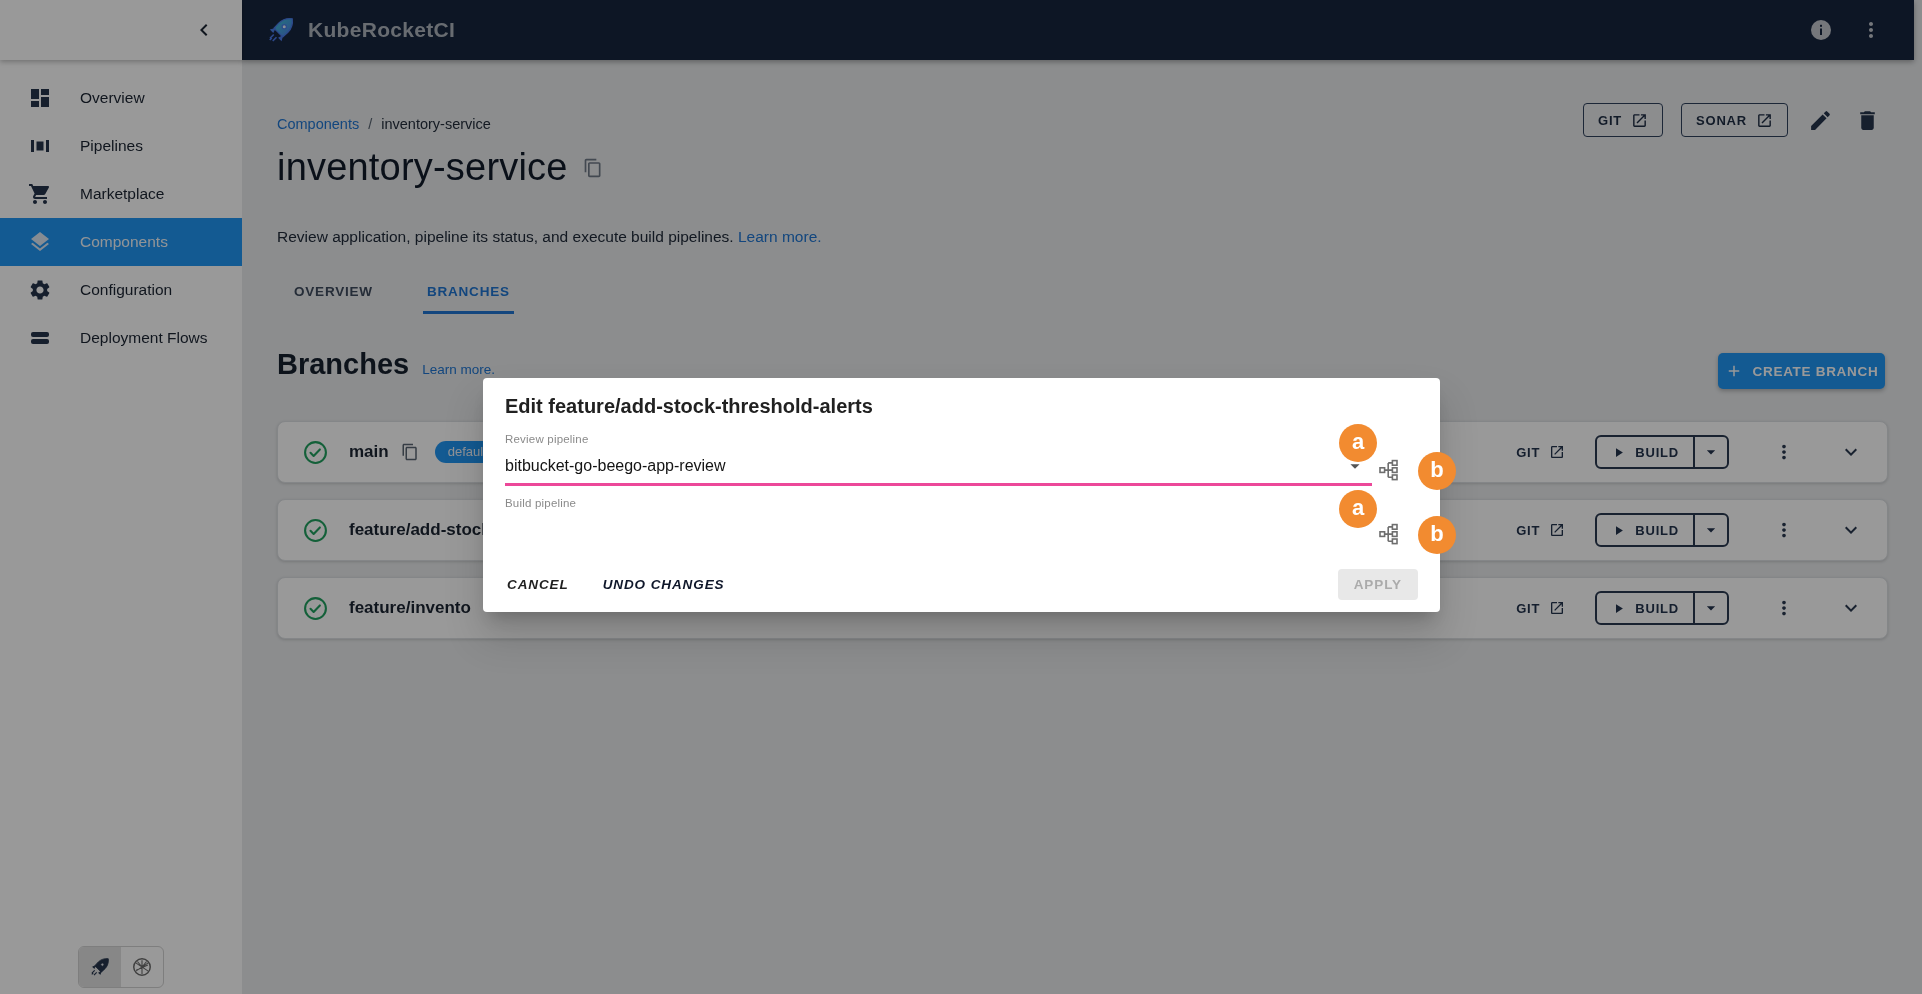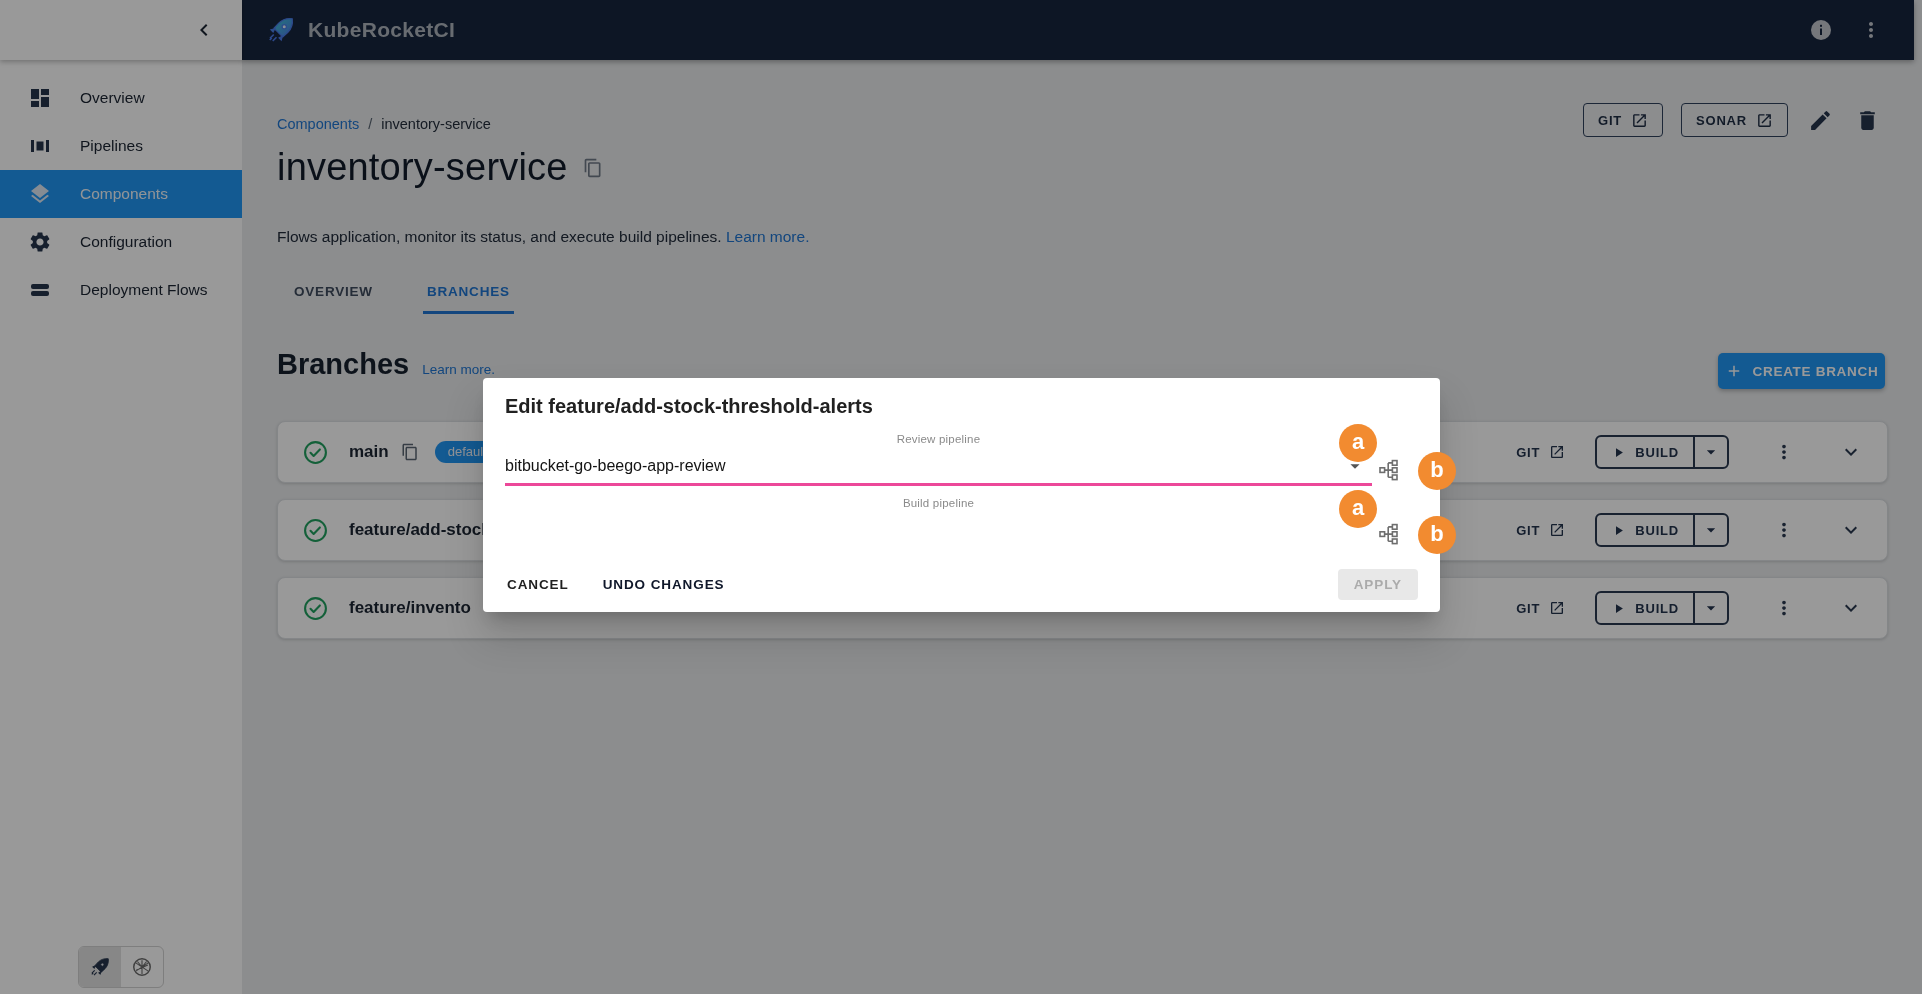--- a/index.html
+++ b/index.html
@@ -116,37 +116,37 @@
 
   
   #backdrop { position:absolute; inset:0; background:rgba(0,0,0,.40); z-index:10; }
   #modal {
     position:absolute; left:483px; top:378px; width:957px; height:234px; background:#ffffff;
     border-radius:4px; box-shadow:0 11px 15px -7px rgba(0,0,0,.2), 0 24px 38px 3px rgba(0,0,0,.14);
     z-index:20;
     padding-left:14px;
   }
   #modal-title { position:absolute; left:22px; top:17px; font-size:20px; font-weight:600; color:#212121; }
-  .field { position:absolute; left:22px; width:867px;text-align:center; }
+  .field { position:absolute; left:22px; width:867px; }
   .field .f-label { font-size:11.5px; color:#8a8a8a; letter-spacing:.2px; }
   .field .f-control {
     display:flex; align-items:center; justify-content:space-between;
     border-bottom:3px solid #ec4899; padding:7px 6px 6px 0; margin-top:3px; cursor:pointer;
   }
   .field .f-value { font-size:16px; color:#141414; }
   .field .f-arrow { color:#555555; }
   #field-review { top:55px; }
   #field-build  { top:119px; }
   .tree-btn { position:absolute; background:none; border:none; cursor:pointer; color:#6e6e6e; padding:0; }
   #tree-review { left:894px; top:80px; }
   #tree-build  { left:894px; top:144px; }
   #modal-footer { position:absolute; left:0; right:0; bottom:0; height:56px; display:flex; align-items:center; padding:0 14px; }
   .text-btn {
     background:none; border:none; font-family:inherit; font-size:13.5px; font-weight:600;
-    letter-spacing:.9px; padding:8px 10px; cursor:pointer; border-radius:4px;
+    letter-spacing:.9px; padding:8px 10px; cursor:pointer; border-radius:4px;font-style:italic;
   }
   #btn-cancel { color:#1f1f1f; }
   #btn-undo { color:#0f172a; margin-left:14px; cursor:default; }
   #btn-apply {
     margin-left:auto; margin-right:8px; background:#e8e8e8; color:#ababab;
     border:none; border-radius:4px; font-family:inherit; font-size:13.5px; font-weight:600;
     letter-spacing:.9px; padding:8px 16px; cursor:default;
   }
 
   
@@ -290,20 +290,28 @@
         <span class="s-label">Overview</span>
       </div>
       <div class="side-item">
         <span class="s-icon">
             <svg width="24" height="24" viewBox="0 0 24 24" fill="currentColor">
               <use href="#i-pipelines"></use>
             </svg>
           </span>
         <span class="s-label">Pipelines</span>
       </div>
+      <div class="side-item">
+        <span class="s-icon">
+            <svg width="24" height="24" viewBox="0 0 24 24" fill="currentColor">
+              <use href="#i-cart"></use>
+            </svg>
+          </span>
+        <span class="s-label">Marketplace</span>
+      </div>
       <div class="side-item selected">
         <span class="s-icon">
             <svg width="24" height="24" viewBox="0 0 24 24" fill="currentColor">
               <use href="#i-layers"></use>
             </svg>
           </span>
         <span class="s-label">Components</span>
       </div>
       <div class="side-item">
         <span class="s-icon">
@@ -374,21 +382,21 @@
     <div id="page-title-row">
       <span id="page-title">inventory-service</span>
       <span style="color:#707a87">
         <svg width="20" height="20" viewBox="0 0 24 24" fill="currentColor">
             <use href="#i-copy"></use>
           </svg>
       </span>
     </div>
 
     <div id="page-desc">
-      <span>Flows application, monitor its status, and execute build pipelines.</span>
+      <span>Review application, pipeline its status, and execute build pipelines.</span>
       <a>Learn more.</a>
     </div>
 
     <div id="tabs">
       <div class="tab">OVERVIEW</div>
       <div class="tab active">BRANCHES</div>
     </div>
 
     <div id="branches-head">
       <span id="branches-title">Branches</span>

